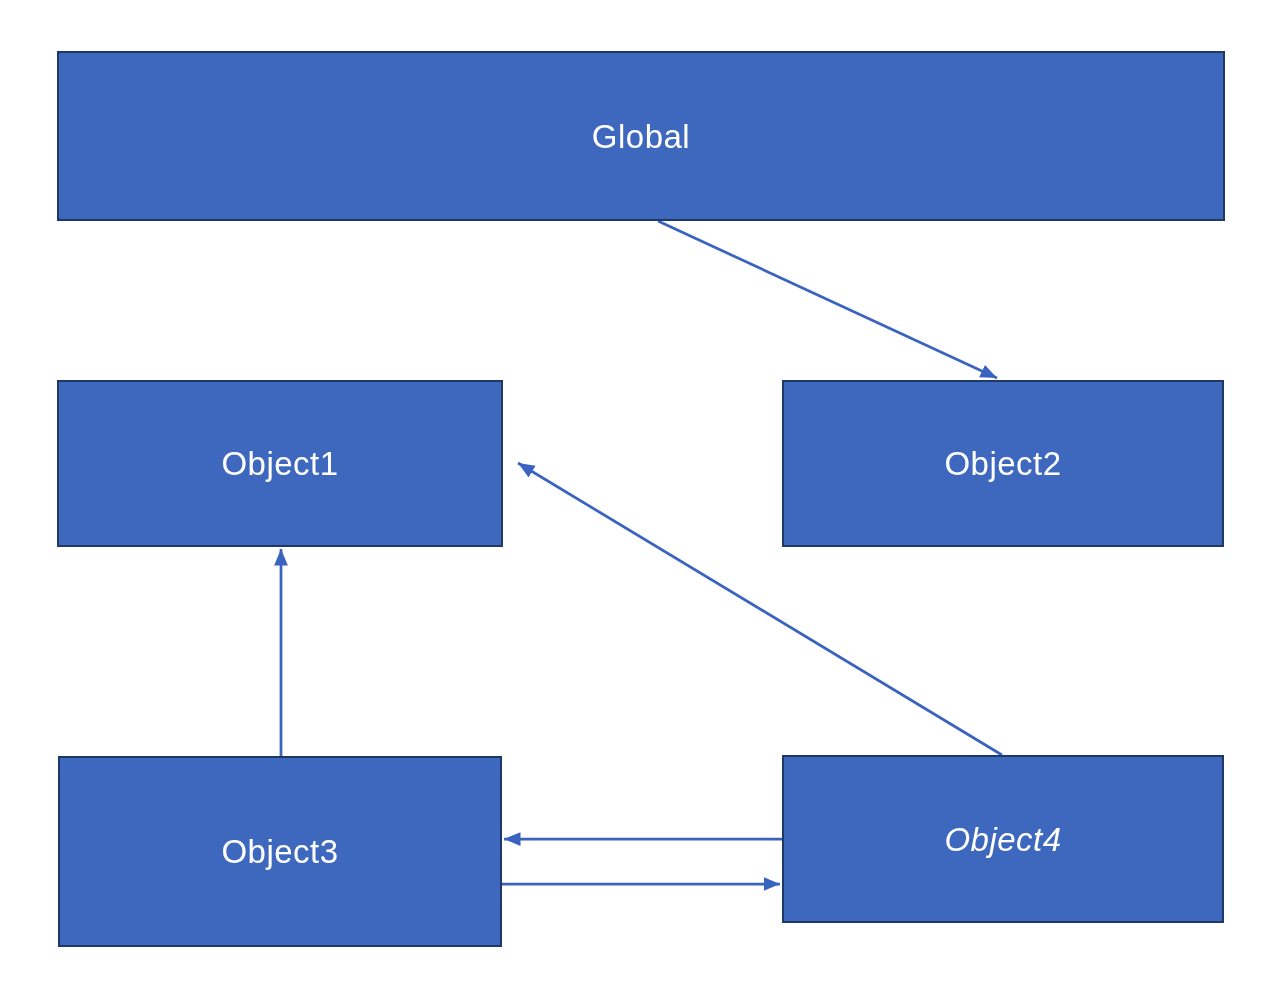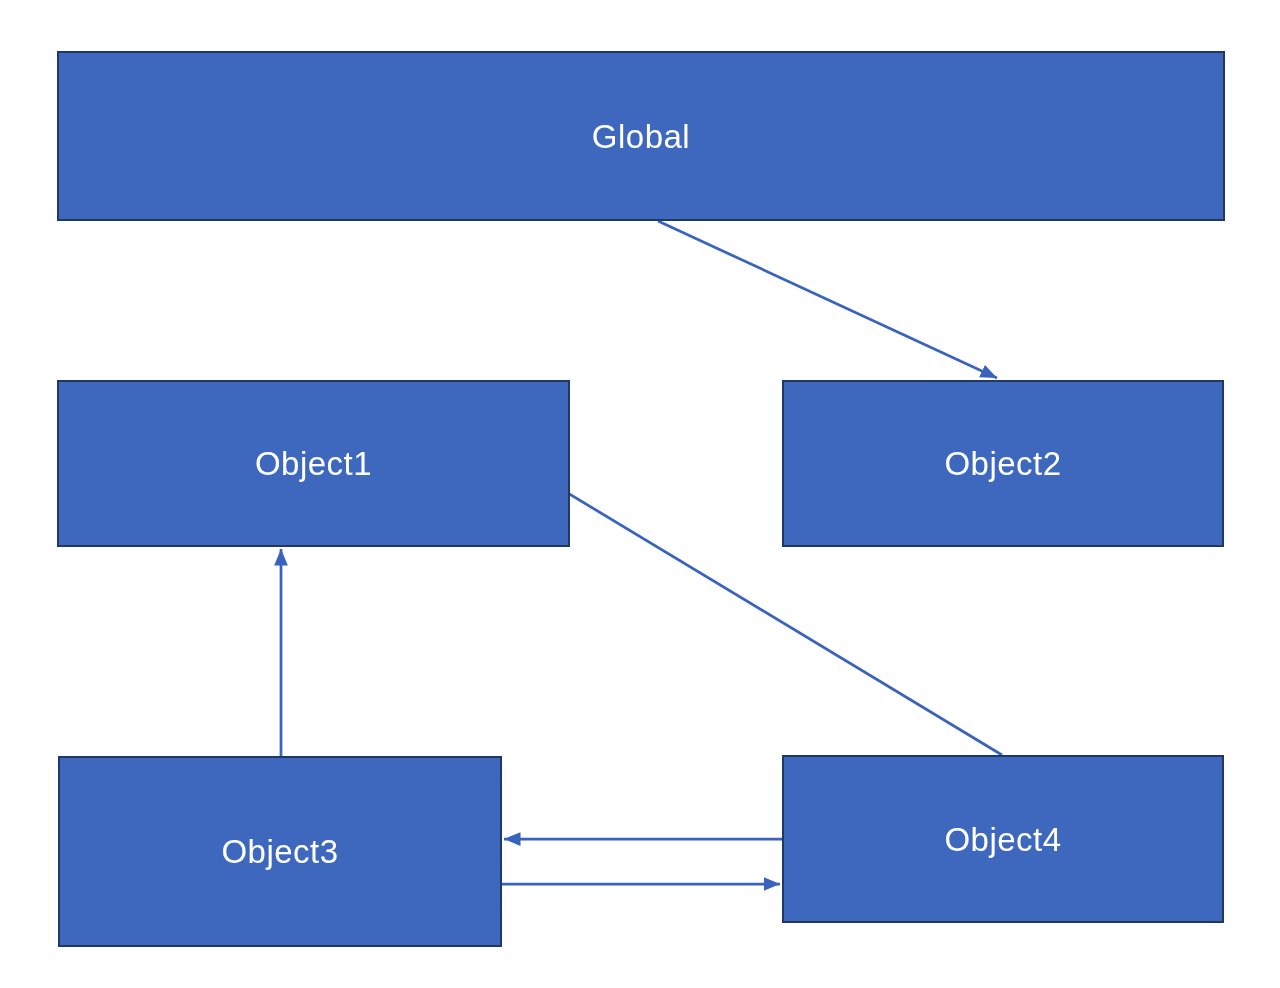--- a/index.html
+++ b/index.html
@@ -56,29 +56,29 @@
       <line x1="1002" y1="755" x2="518" y2="463" stroke="#3a63c0" stroke-width="2.75" marker-end="url(#ah)"></line>
       <line x1="281" y1="756" x2="281" y2="549" stroke="#3a63c0" stroke-width="2.75" marker-end="url(#ah)"></line>
       <line x1="782" y1="839" x2="504" y2="839" stroke="#3a63c0" stroke-width="2.75" marker-end="url(#ah)"></line>
       <line x1="502" y1="884" x2="780" y2="884" stroke="#3a63c0" stroke-width="2.75" marker-end="url(#ah)"></line>
     </svg>
 
   <div class="node" style="left: 57px; top: 51px; width: 1168px; height: 170px;">
     <span class="node-label">Global</span>
   </div>
 
-  <div class="node" style="left: 57px; top: 380px; width: 513px; height: 167px;">
+  <div class="node" style="left: 57px; top: 380px; width: 446px; height: 167px;">
     <span class="node-label">Object1</span>
   </div>
 
   <div class="node" style="left: 782px; top: 380px; width: 442px; height: 167px; text-align: right;">
     <span class="node-label">Object2</span>
   </div>
 
   <div class="node" style="left: 58px; top: 756px; width: 444px; height: 191px;">
     <span class="node-label">Object3</span>
   </div>
 
-  <div class="node" style="left: 782px; top: 755px; width: 442px; height: 168px;">
+  <div class="node" style="left: 782px; top: 755px; width: 442px; height: 168px; font-style: italic;">
     <span class="node-label">Object4</span>
   </div>
 
 </div>
 
 </body></html>

